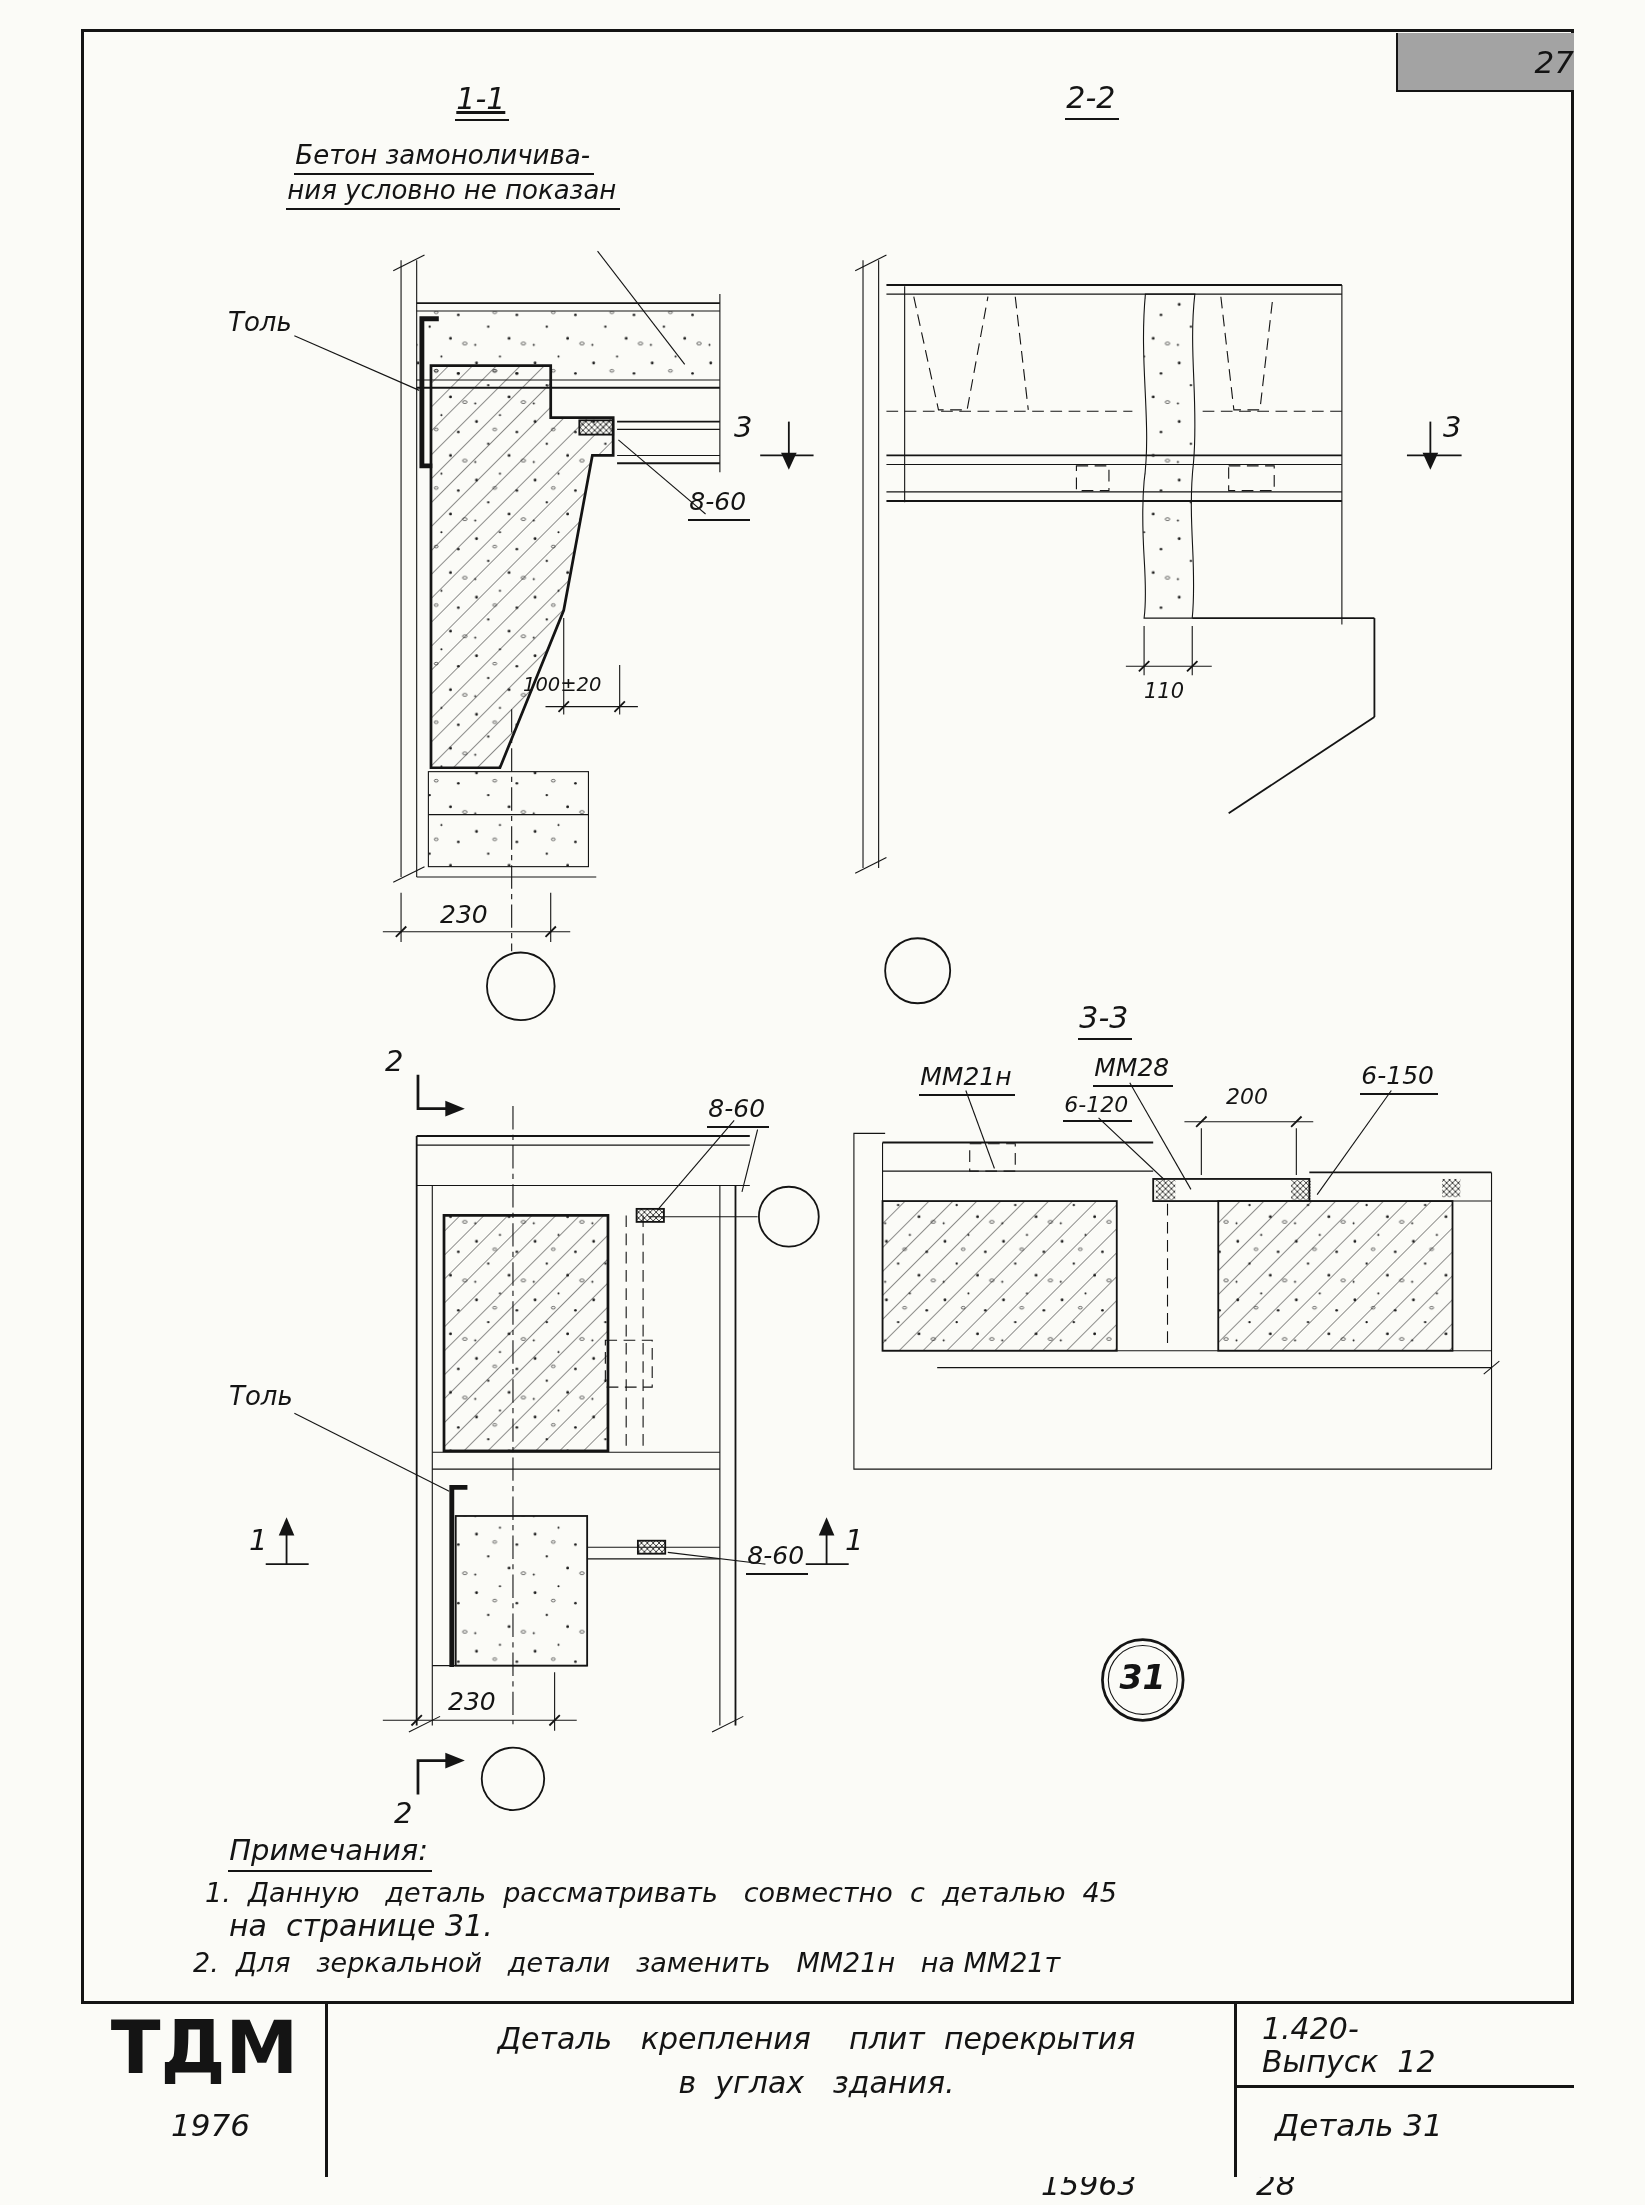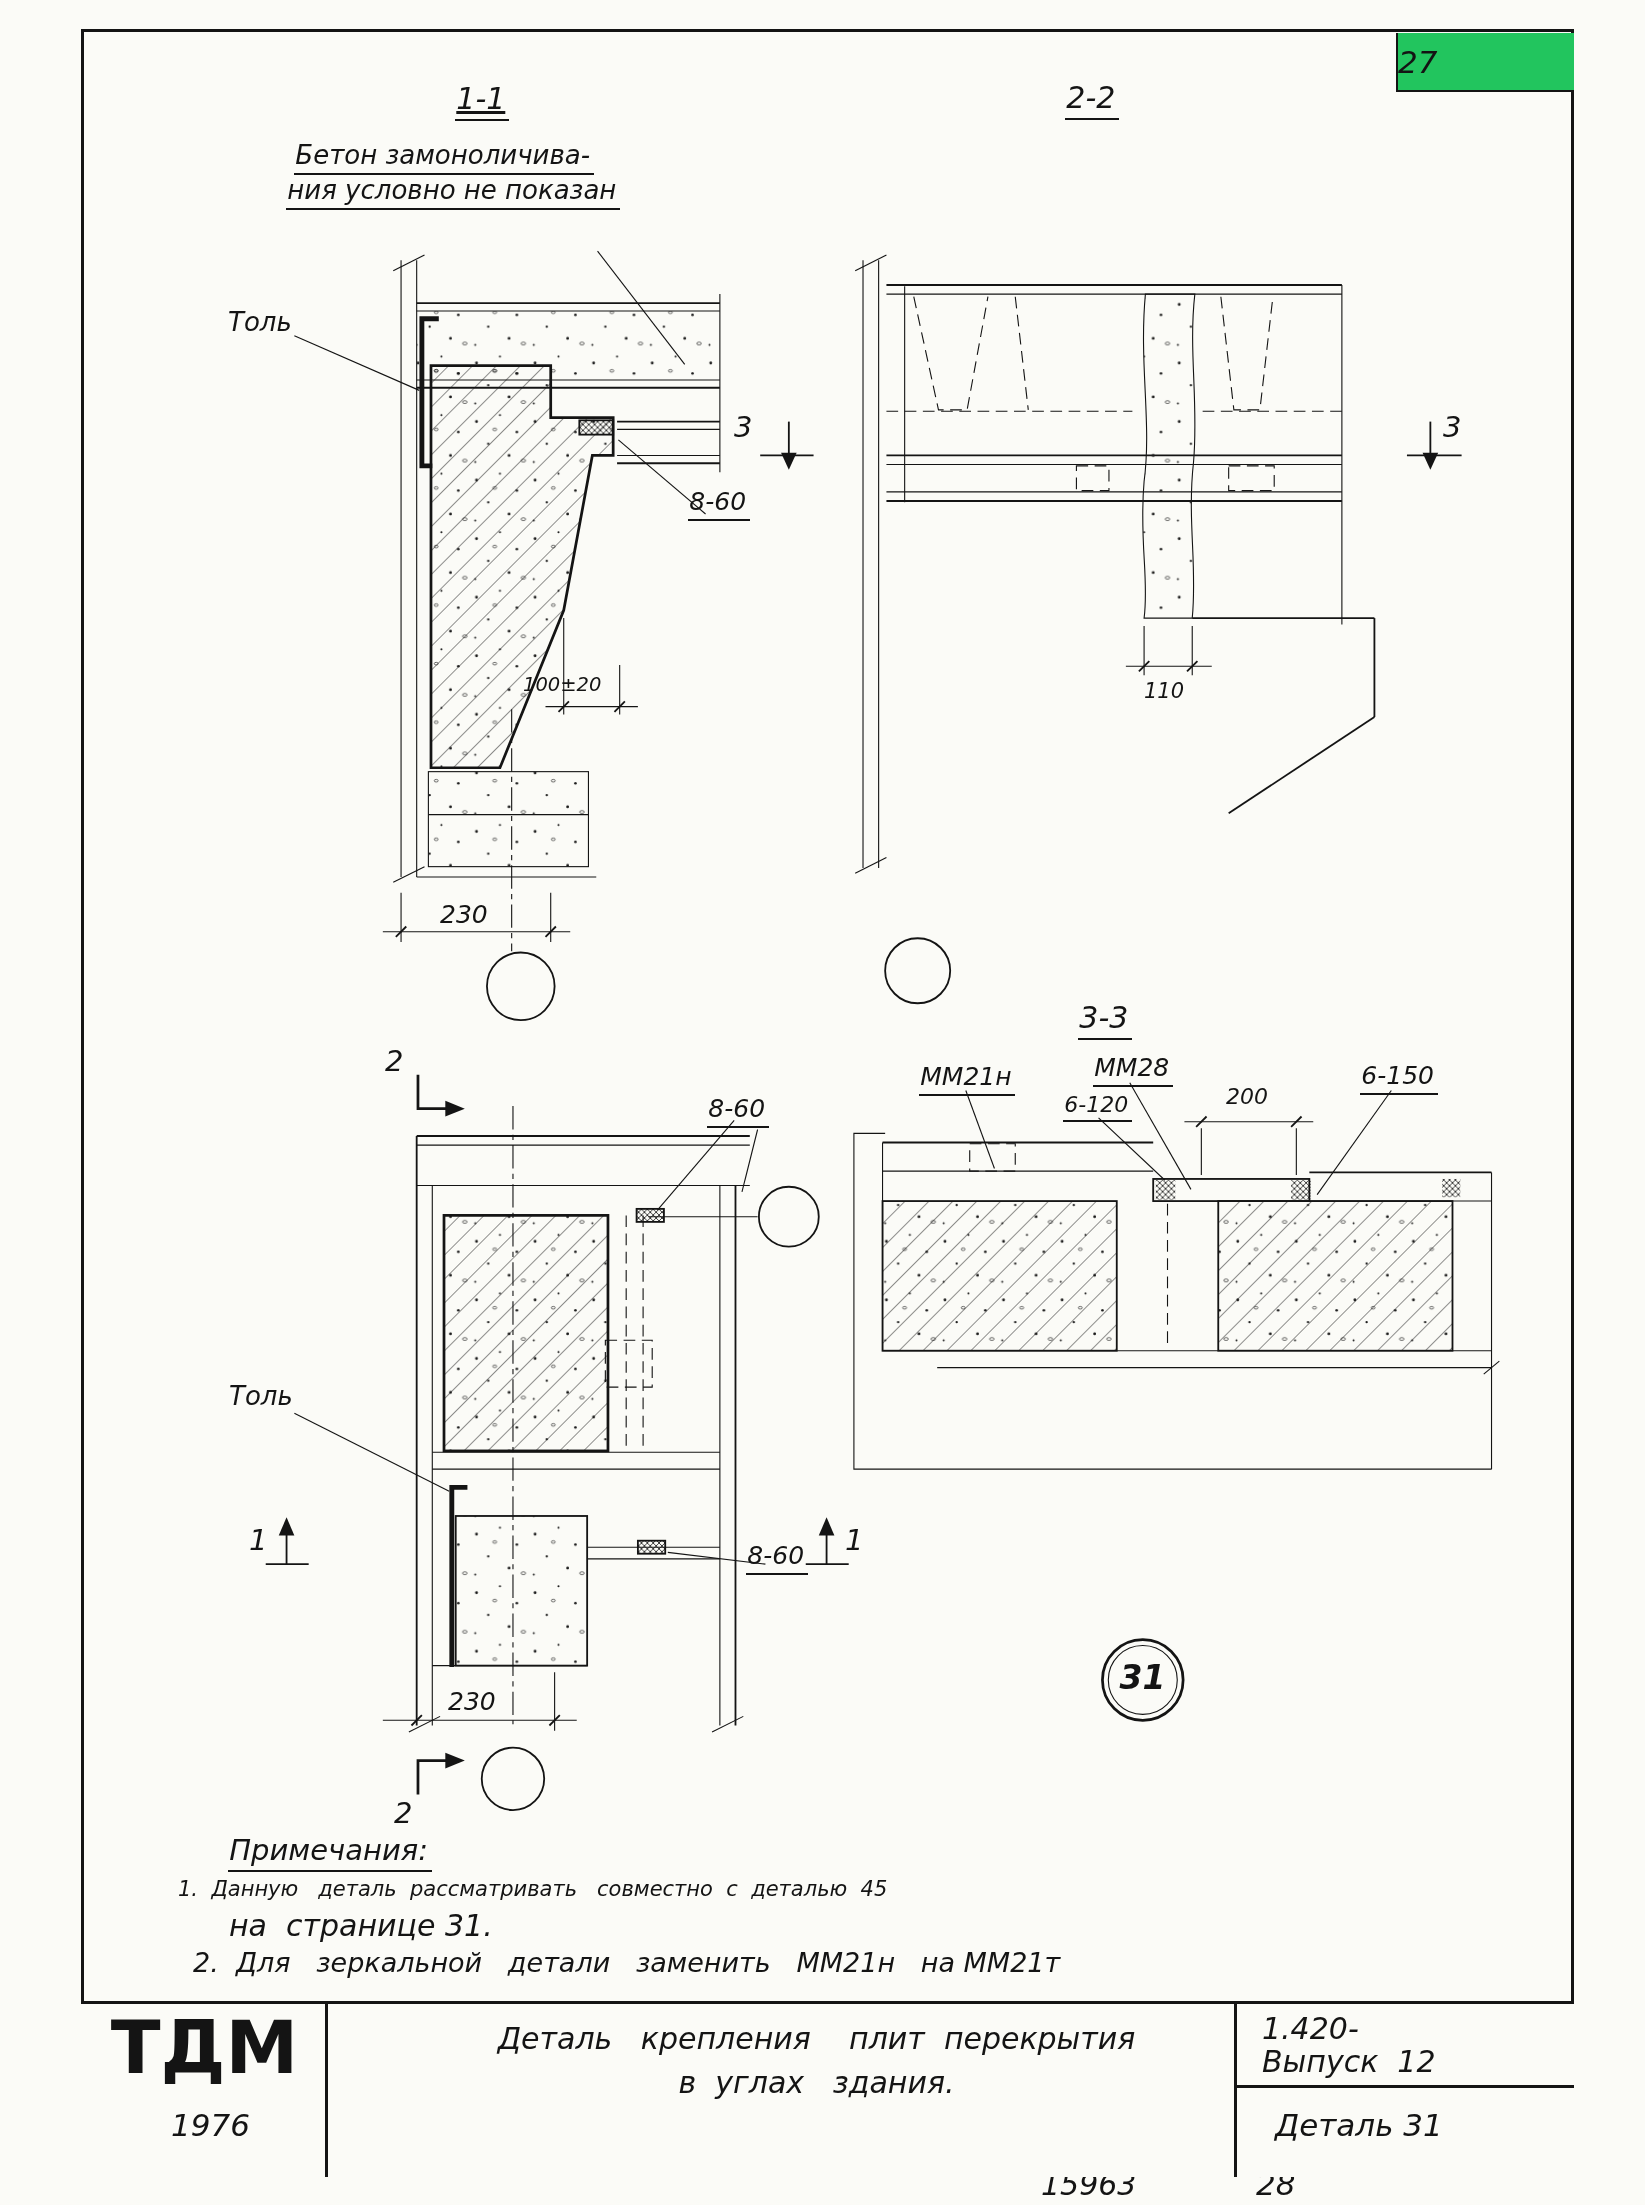--- a/index.html
+++ b/index.html
@@ -7,22 +7,22 @@
     position:relative;width:1646px;height:2205px;background:#fbfbf7;
     font-family:"DejaVu Sans",sans-serif;color:#141414;overflow:hidden;
   }
   .frame{
     position:absolute;left:81px;top:29px;width:1493px;height:2147px;
     border:3.3px solid #141414;box-sizing:border-box;z-index:1;
   }
   .pnbox{
     position:absolute;left:1396px;top:33px;width:176px;height:57px;
     border-left:2.6px solid #141414;border-bottom:2.6px solid #141414;
-    display:flex;align-items:center;justify-content:flex-start;
-    font-size:31px;font-style:italic;z-index:4;background:#22c55e;
+    display:flex;align-items:center;justify-content:flex-end;
+    font-size:31px;font-style:italic;z-index:4;background:#a3a3a3;
   }
   svg.draw{position:absolute;left:0;top:0;z-index:2;}
   .lbl{position:absolute;font-style:italic;color:#141414;white-space:pre;z-index:3;line-height:1.15;}
   .ul{border-bottom:2px solid #141414;padding:0 3.9px 2.6px 1.3px;}
   .bold{font-weight:bold;}
   
   .st{stroke:#141414;fill:none;stroke-linecap:butt;}
   .fd{fill:url(#diag);stroke:none;}
   .fs{fill:url(#speck);}
   .fx{fill:url(#xh);}
@@ -304,21 +304,21 @@
   <div class="lbl" style="left:229px;top:1382px;font-size:26px;">Толь</div>
   <div class="lbl" style="left:249px;top:1524px;font-size:29px;">1</div>
   <div class="lbl" style="left:845px;top:1524px;font-size:29px;">1</div>
   <div class="lbl ul" style="left:746px;top:1542px;font-size:25px;">8-60</div>
   <div class="lbl" style="left:448px;top:1688px;font-size:25px;">230</div>
   <div class="lbl" style="left:394px;top:1797px;font-size:29px;">2</div>
 
   <div class="lbl bold" style="left:1106px;top:1659px;width:73px;text-align:center;font-size:33px;">31</div>
 
   <div class="lbl ul" style="left:228px;top:1834px;font-size:29px;">Примечания:</div>
-  <div class="lbl" style="left:178px;top:1877px;font-size:21px;">1.  Данную   деталь  рассматривать   совместно  с  деталью  45</div>
+  <div class="lbl" style="left:205px;top:1877px;font-size:27px;">1.  Данную   деталь  рассматривать   совместно  с  деталью  45</div>
   <div class="lbl" style="left:229px;top:1909px;font-size:30px;">на  странице 31.</div>
   <div class="lbl" style="left:193px;top:1947px;font-size:27px;">2.  Для   зеркальной   детали   заменить   ММ21н   на ММ21т</div>
 
   <div class="tblock">
     <div class="tb-v" style="left:244px;"></div>
     <div class="tb-v" style="left:1153px;"></div>
     <div class="tb-h" style="left:1153px;top:81px;width:340px;"></div>
 
     <div class="logo">ТДМ</div>
     <div class="year">1976</div>

